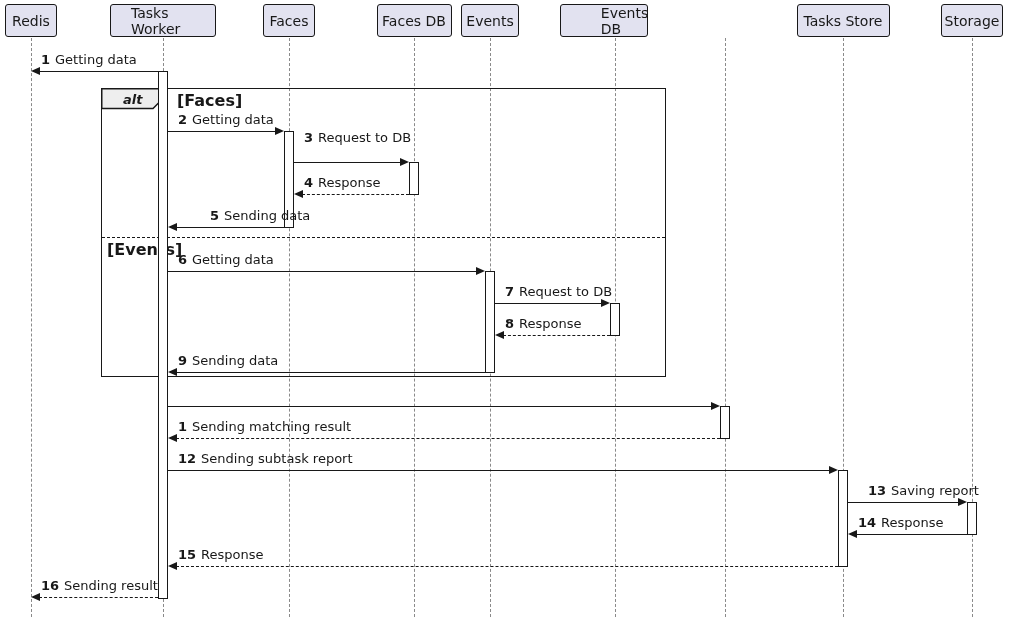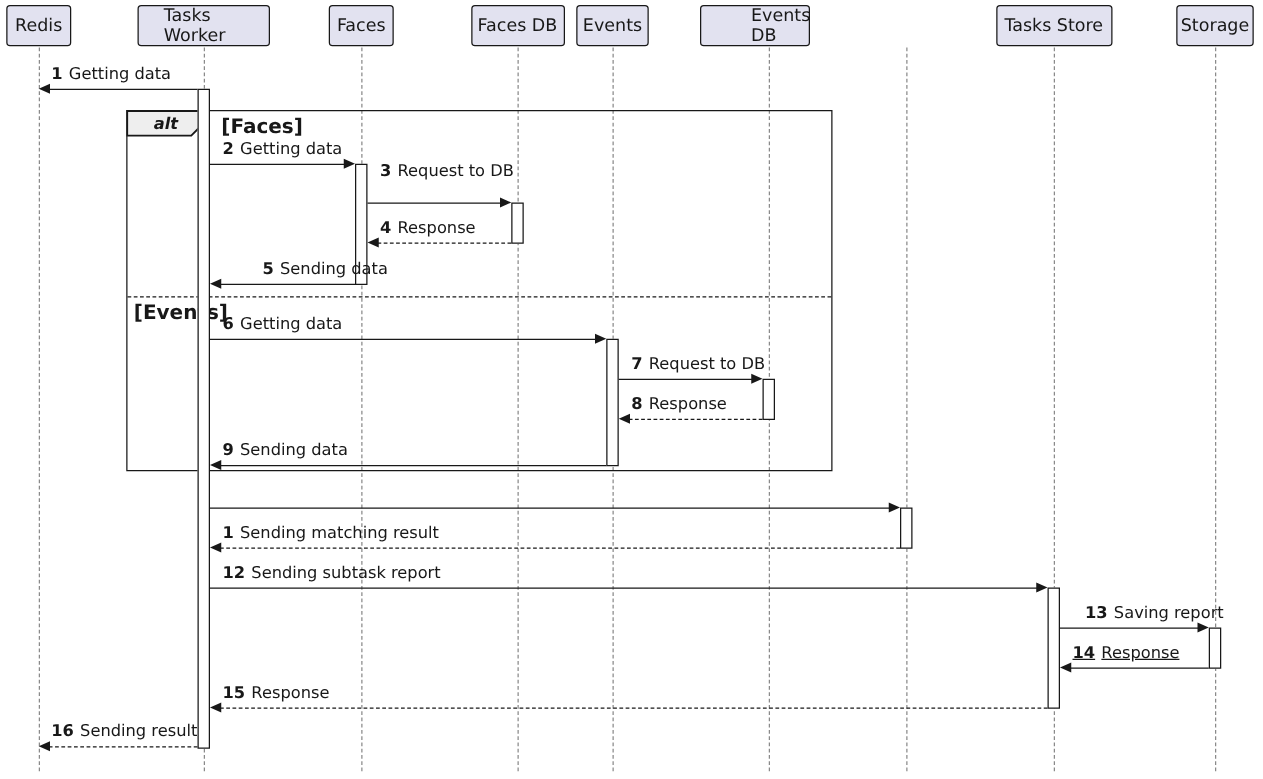--- a/index.html
+++ b/index.html
@@ -110,20 +110,20 @@
     <div class="head left" style="left: 168px; top: 434px;"></div>
     <div class="msg-label" style="left: 178px; top: 419px;"><b>1</b><span class="t">Sending matching result</span></div>
     <div class="msg-line solid" style="left: 168px; top: 470px; width: 662px;"></div>
     <div class="head right" style="left: 829px; top: 466px;"></div>
     <div class="msg-label" style="left: 178px; top: 451px;"><b>12</b><span class="t">Sending subtask report</span></div>
     <div class="msg-line solid" style="left: 848px; top: 502px; width: 111px;"></div>
     <div class="head right" style="left: 958px; top: 498px;"></div>
     <div class="msg-label" style="left: 858px; top: 483px; margin-left: 10px;"><b>13</b><span class="t">Saving report</span></div>
     <div class="msg-line solid" style="left: 856px; top: 534px; width: 111px;"></div>
     <div class="head left" style="left: 848px; top: 530px;"></div>
-    <div class="msg-label" style="left: 858px; top: 515px; text-decoration: underline;"><b>14</b><span class="t">Response</span></div>
+    <div class="msg-label" style="left: 858px; top: 515px;"><b>14</b><span class="t">Response</span></div>
     <div class="msg-line dashed" style="left: 176px; top: 566px; width: 662px;"></div>
     <div class="head left" style="left: 168px; top: 562px;"></div>
     <div class="msg-label" style="left: 178px; top: 547px;"><b>15</b><span class="t">Response</span></div>
     <div class="msg-line dashed" style="left: 39px; top: 597px; width: 119px;"></div>
     <div class="head left" style="left: 31px; top: 593px;"></div>
     <div class="msg-label" style="left: 41px; top: 578px;"><b>16</b><span class="t">Sending result</span></div>
   </div>
 
 </body></html>

